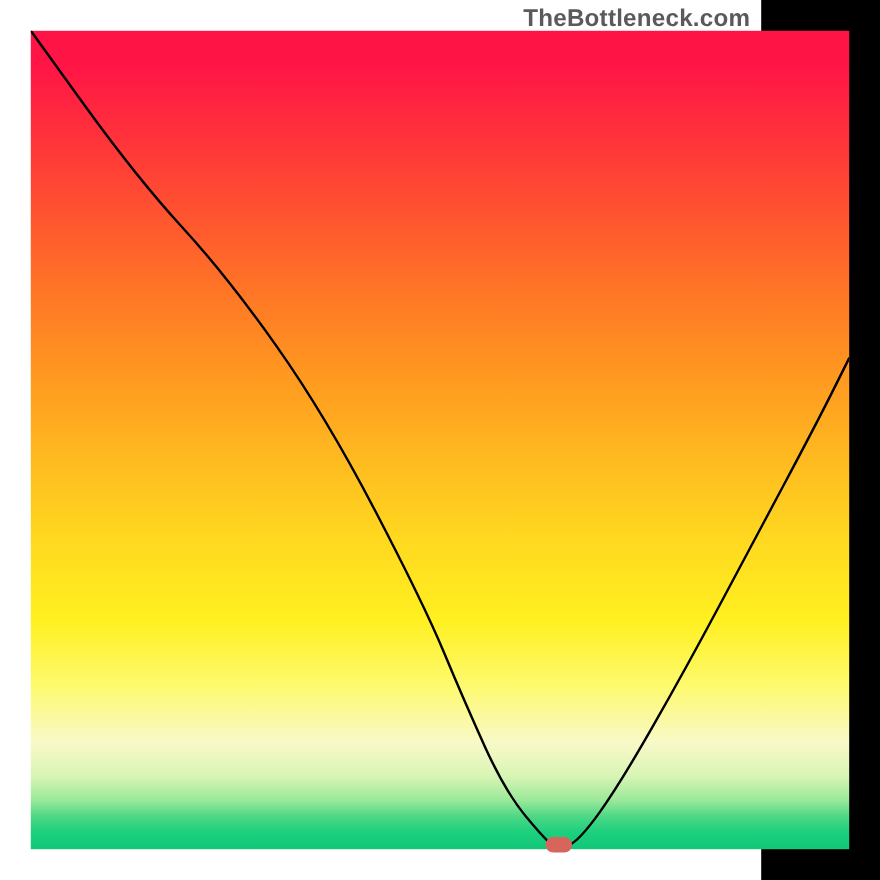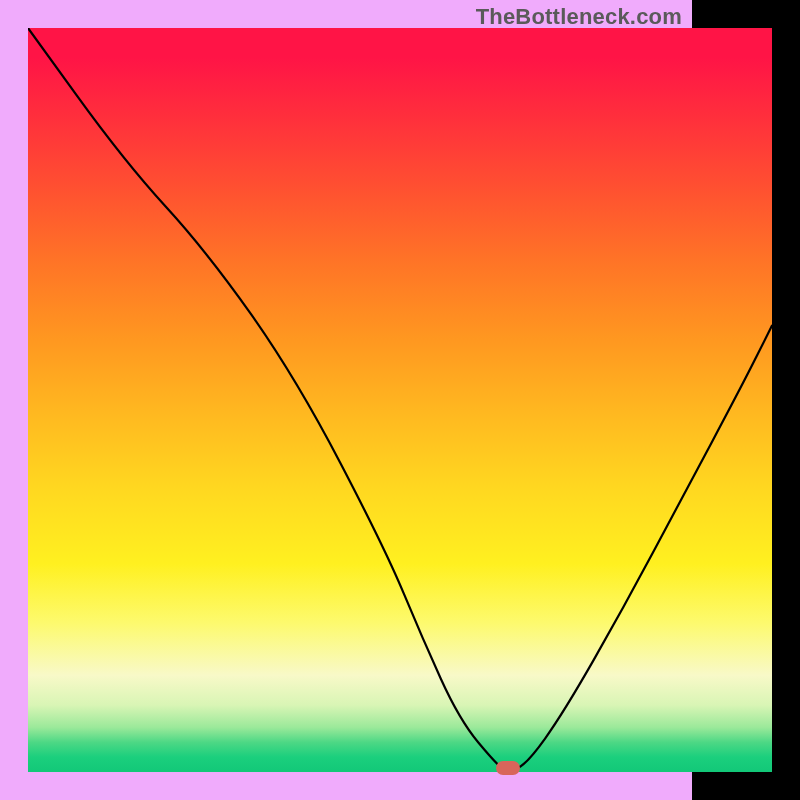--- a/index.html
+++ b/index.html
@@ -8,21 +8,21 @@
     width: 800px;
     height: 800px;
     background: #000;
     overflow: hidden;
     font-family: Arial, Helvetica, sans-serif;
   }
   .outer {
     position: relative;
     width: 692px;
     height: 800px;
-    background: #f0abfc;
+    background: #ffffff;
   }
   .attribution {
     position: absolute;
     top: 4px;
     right: 10px;
     color: #5a5a5a;
     font-size: 22px;
     font-weight: 600;
     letter-spacing: 0.2px;
   }

